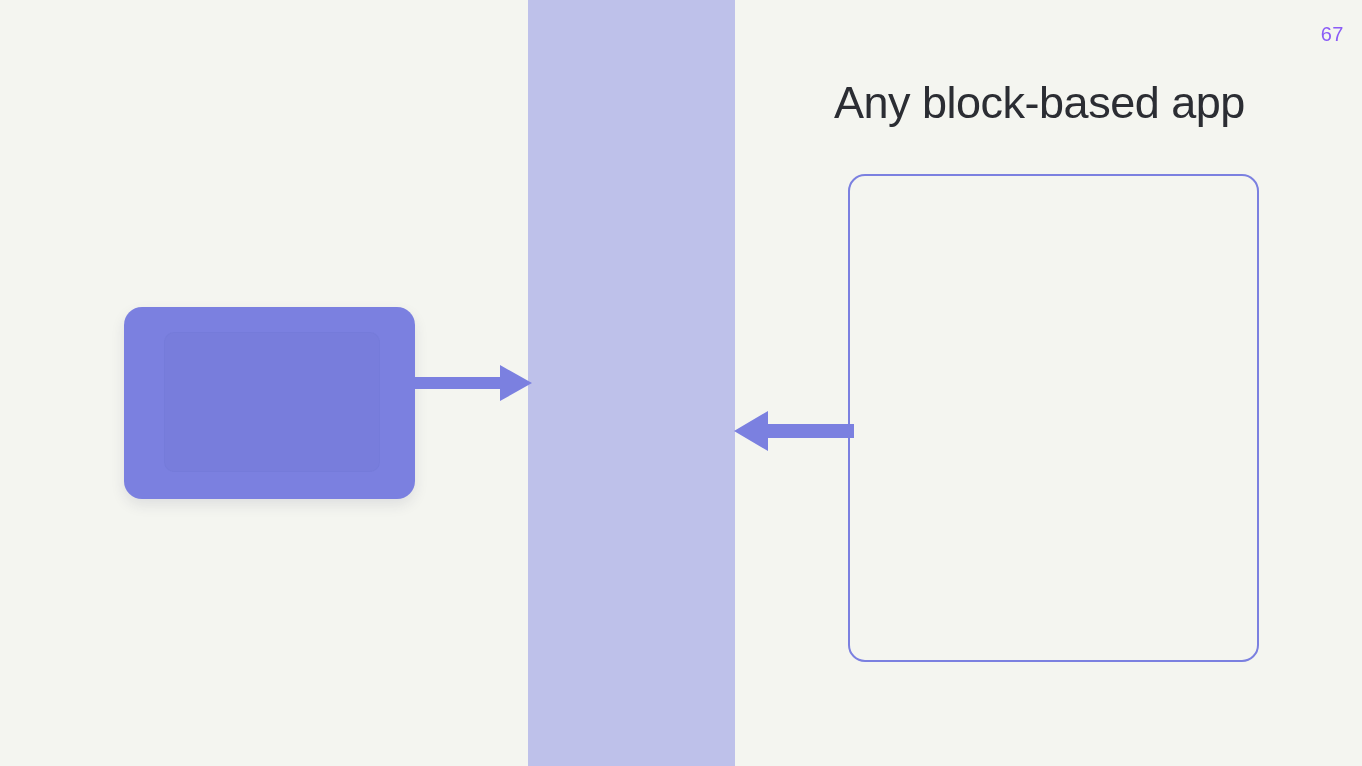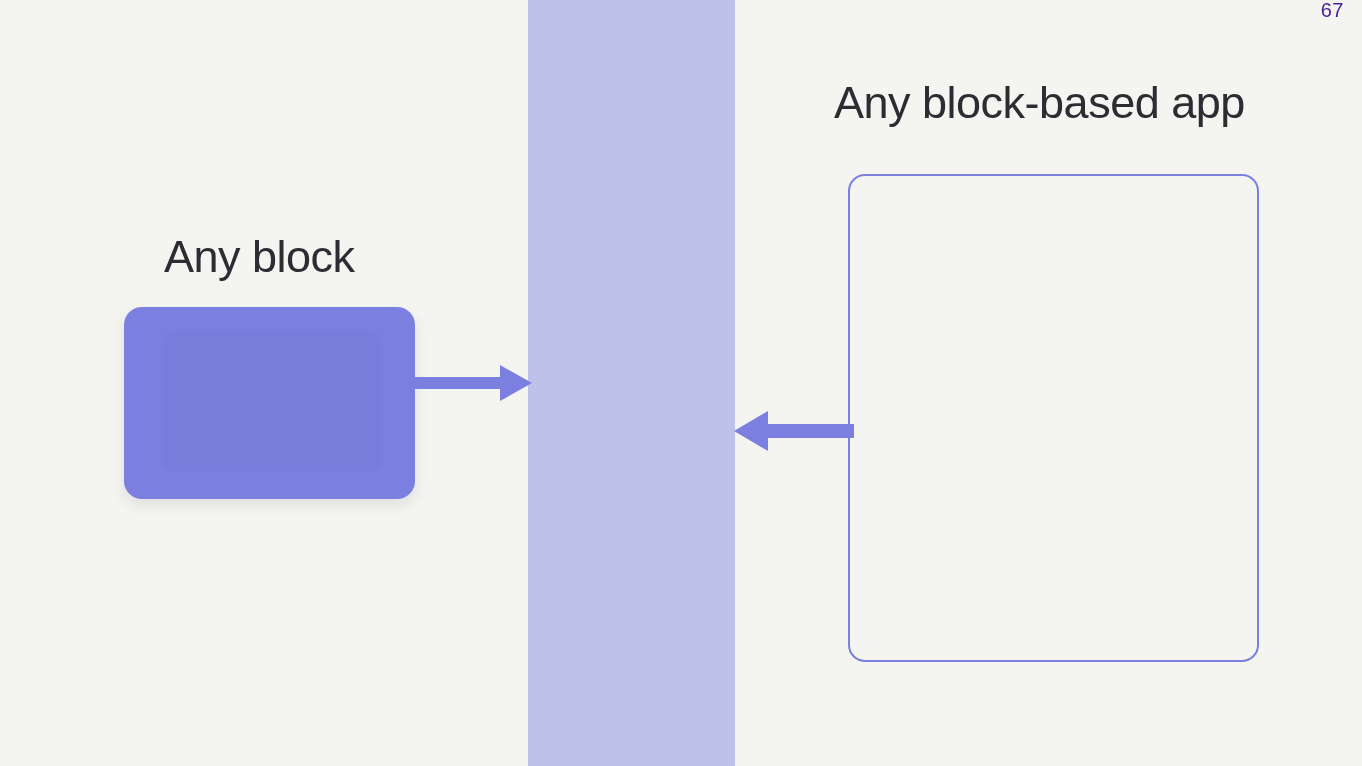--- a/index.html
+++ b/index.html
@@ -23,23 +23,23 @@
     top: 0;
     width: 207px;
     height: 766px;
     background: #bec1ea;
   }
 
   
   .page-number {
     position: absolute;
     right: 18px;
-    top: 0;
+    top: 24px;
     font-size: 20px;
-    color: #4c1d95;
+    color: #8b5cf6;
     letter-spacing: 0.5px;
     line-height: 1;
   }
 
   
   .heading {
     position: absolute;
     color: #2b2d33;
     font-weight: 400;
     line-height: 1.1;
@@ -107,21 +107,20 @@
 </style>
 </head>
 <body>
 
 <div id="slide">
 
   <div class="band"></div>
 
   <div class="page-number">67</div>
 
-  <div class="heading heading-block">Any block</div>
 
   <div class="block-shape">
     <div class="block-inner"></div>
   </div>
 
   <div class="heading heading-app">Any block-based app</div>
 
   <div class="app-card"></div>
 
   <svg class="arrow arrow-right" width="125" height="42" viewBox="0 0 125 42">

